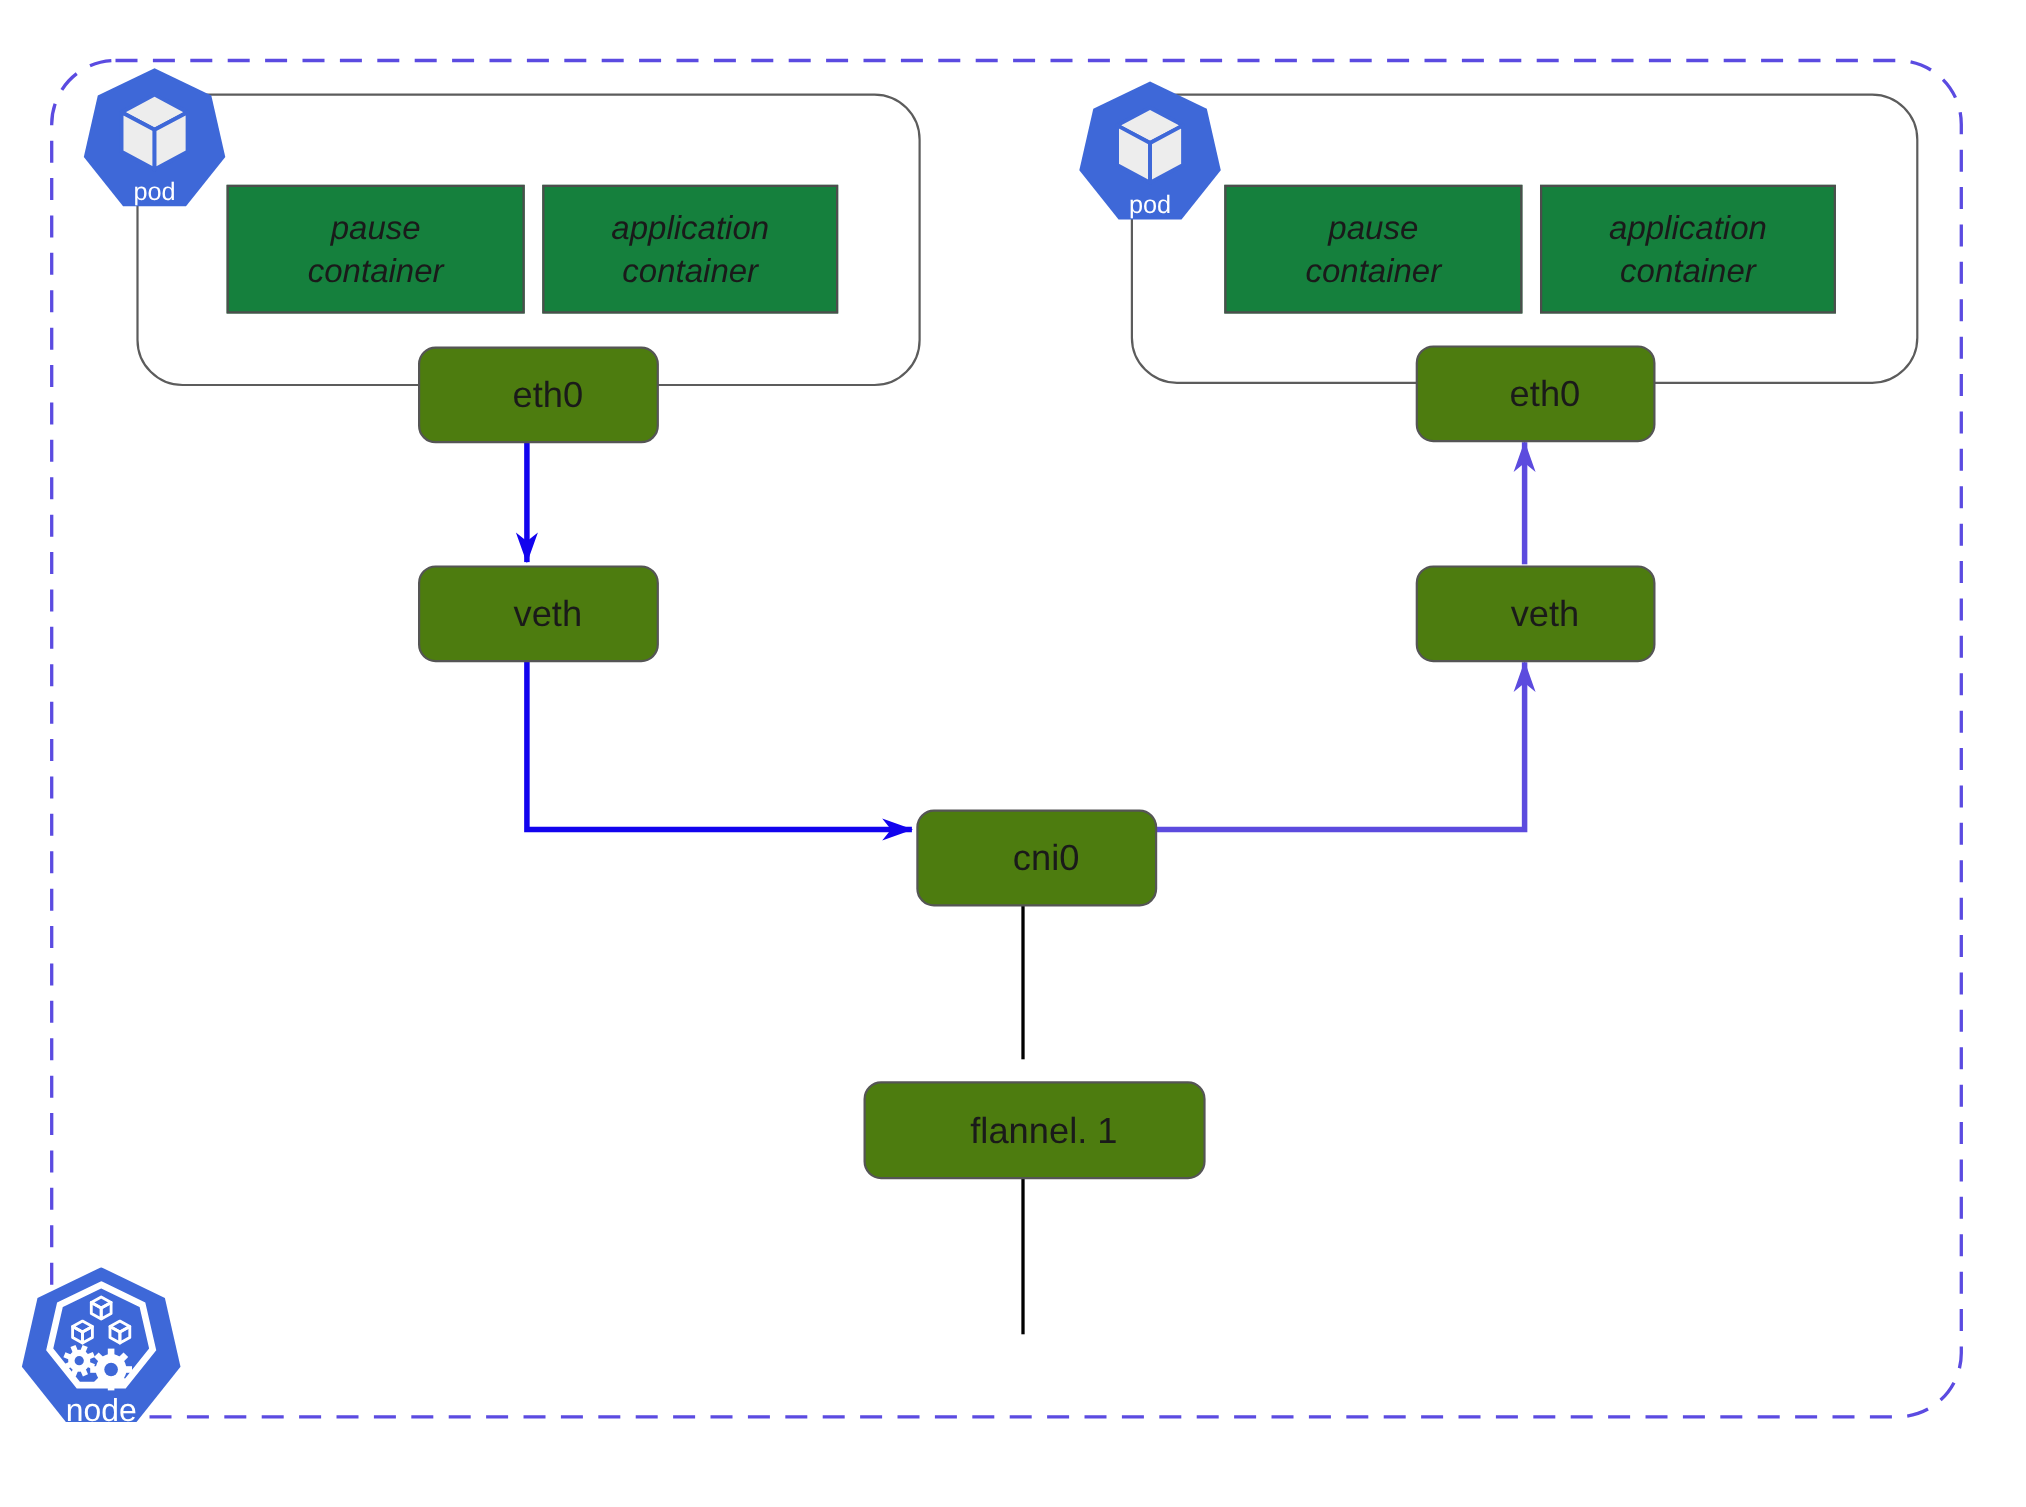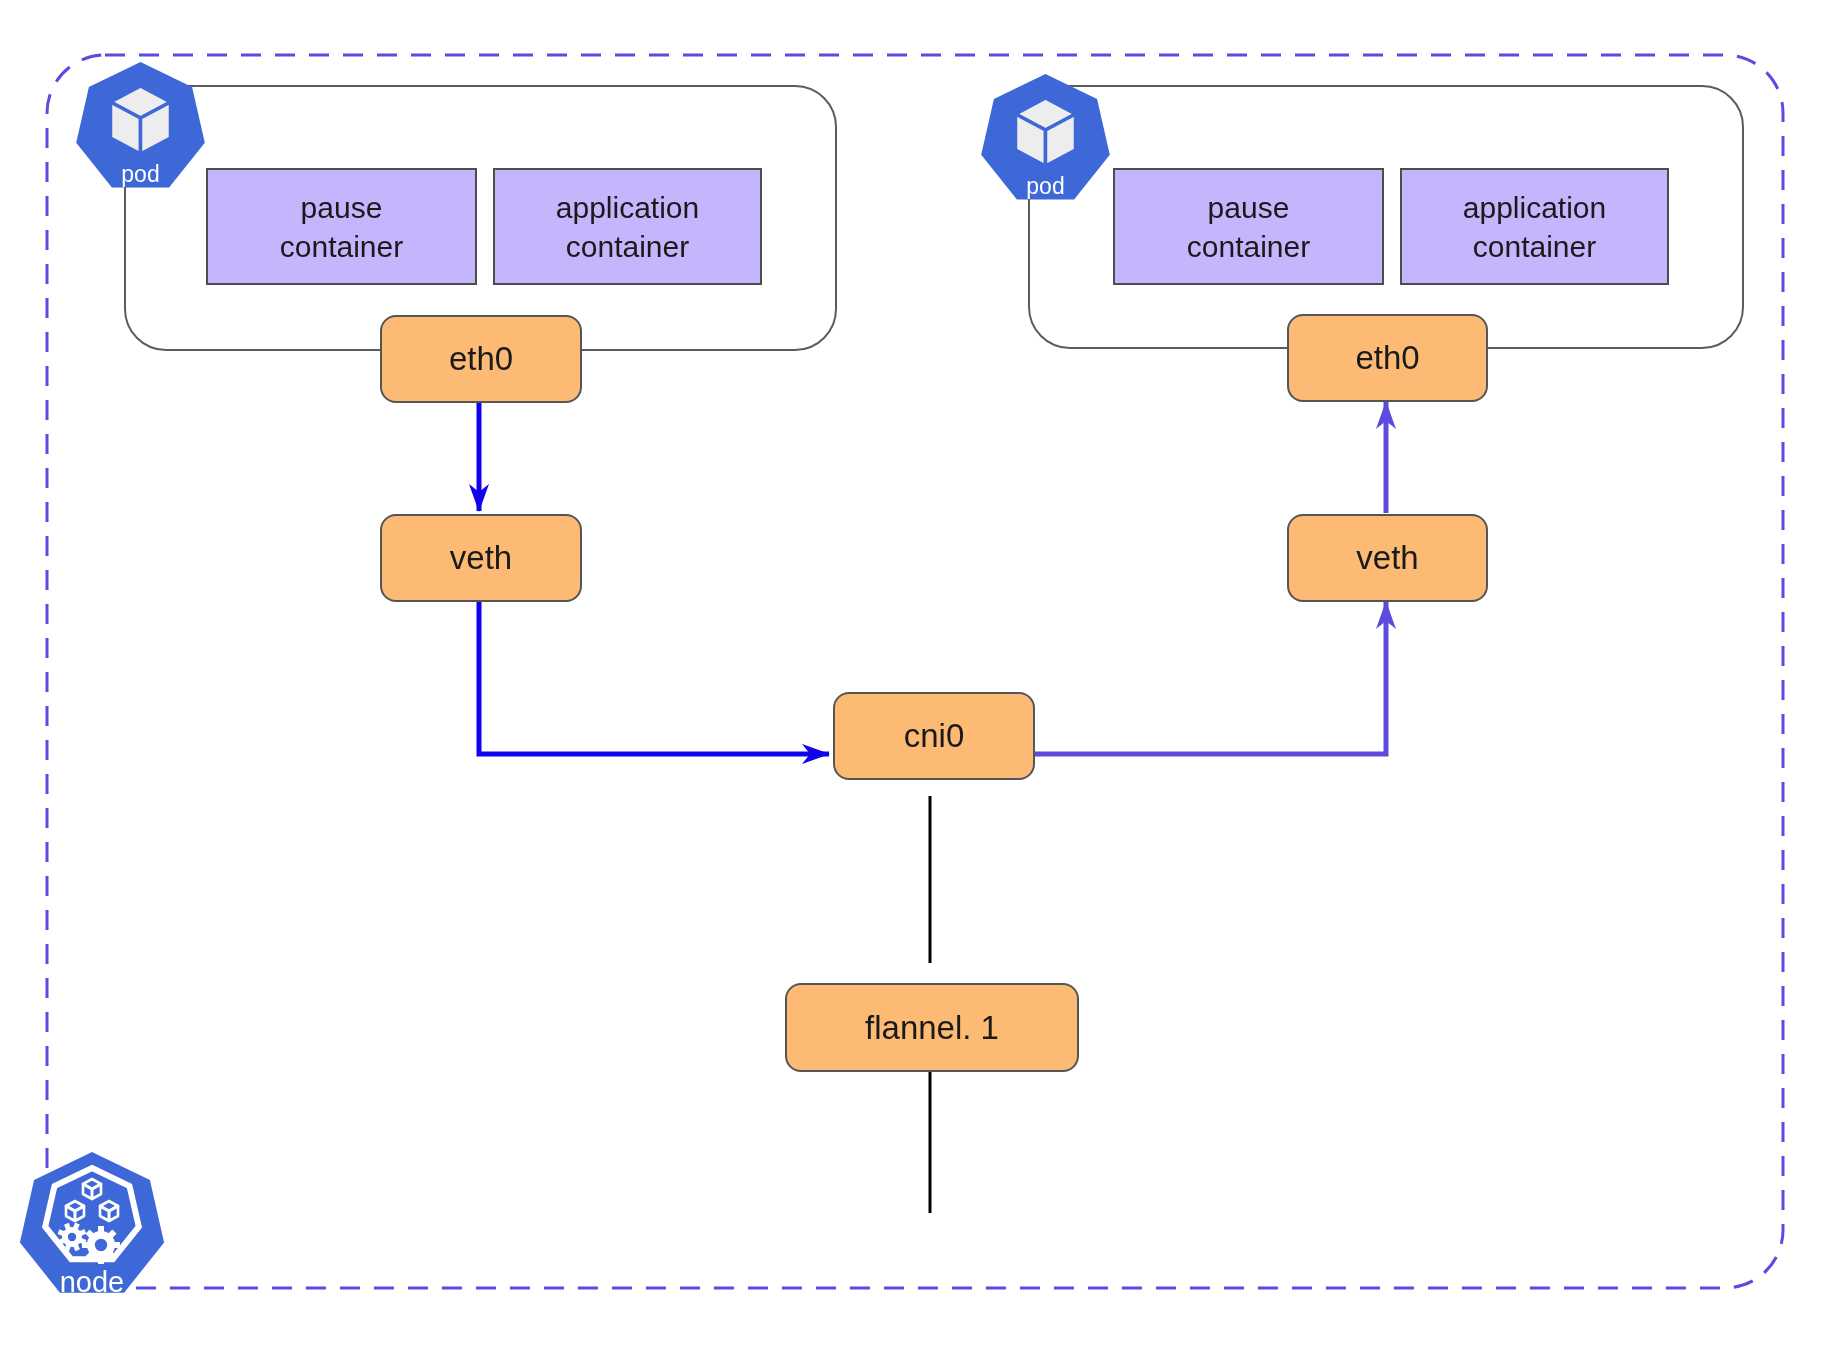--- a/index.html
+++ b/index.html
@@ -16,41 +16,43 @@
     position:absolute;
     border:2px solid #5c5c5c;
     border-radius:42px;
     background:transparent;
   }
   .pod-box.left{left:124px;top:85px;width:709px;height:262px;}
   .pod-box.right{left:1028px;top:85px;width:712px;height:260px;}
   .container-box{
     position:absolute;
     border:2px solid #4d4d4d;
-    background:#c4b5fd;
+    background:#15803d;
     display:flex;align-items:center;justify-content:center;
     text-align:center;
     font-size:30px;line-height:1.3;
     white-space:pre-line;
+    font-style:italic;
   }
   .cb-l-pause{left:206px;top:168px;width:267px;height:113px;}
   .cb-l-app{left:493px;top:168px;width:265px;height:113px;}
   .cb-r-pause{left:1113px;top:168px;width:267px;height:113px;}
   .cb-r-app{left:1400px;top:168px;width:265px;height:113px;}
   .iface-box{
     position:absolute;
     border:2.5px solid #555555;
     border-radius:16px;
-    background:#fdba74;
+    background:#4d7c0f;
     display:flex;align-items:center;justify-content:center;
     font-size:33px;
+    padding-left:17px;
   }
   .if-eth0-l{left:380px;top:315px;width:198px;height:84px;}
   .if-veth-l{left:380px;top:514px;width:198px;height:84px;}
-  .if-cni0{left:833px;top:692px;width:198px;height:84px;}
+  .if-cni0{left:833px;top:736px;width:198px;height:84px;}
   .if-eth0-r{left:1287px;top:314px;width:197px;height:84px;}
   .if-veth-r{left:1287px;top:514px;width:197px;height:84px;}
   .if-flannel{left:785px;top:963px;width:290px;height:85px;margin-top:20px;}
   .if-enp0s8{left:785px;top:1213px;width:290px;height:85px;}
   .icon{position:absolute;}
   .icon.pod-l{left:73px;top:60px;}
   .icon.pod-r{left:978px;top:72px;}
   .icon.node{left:12px;top:1152px;}
   .icon-label{
     fill:#ffffff;

